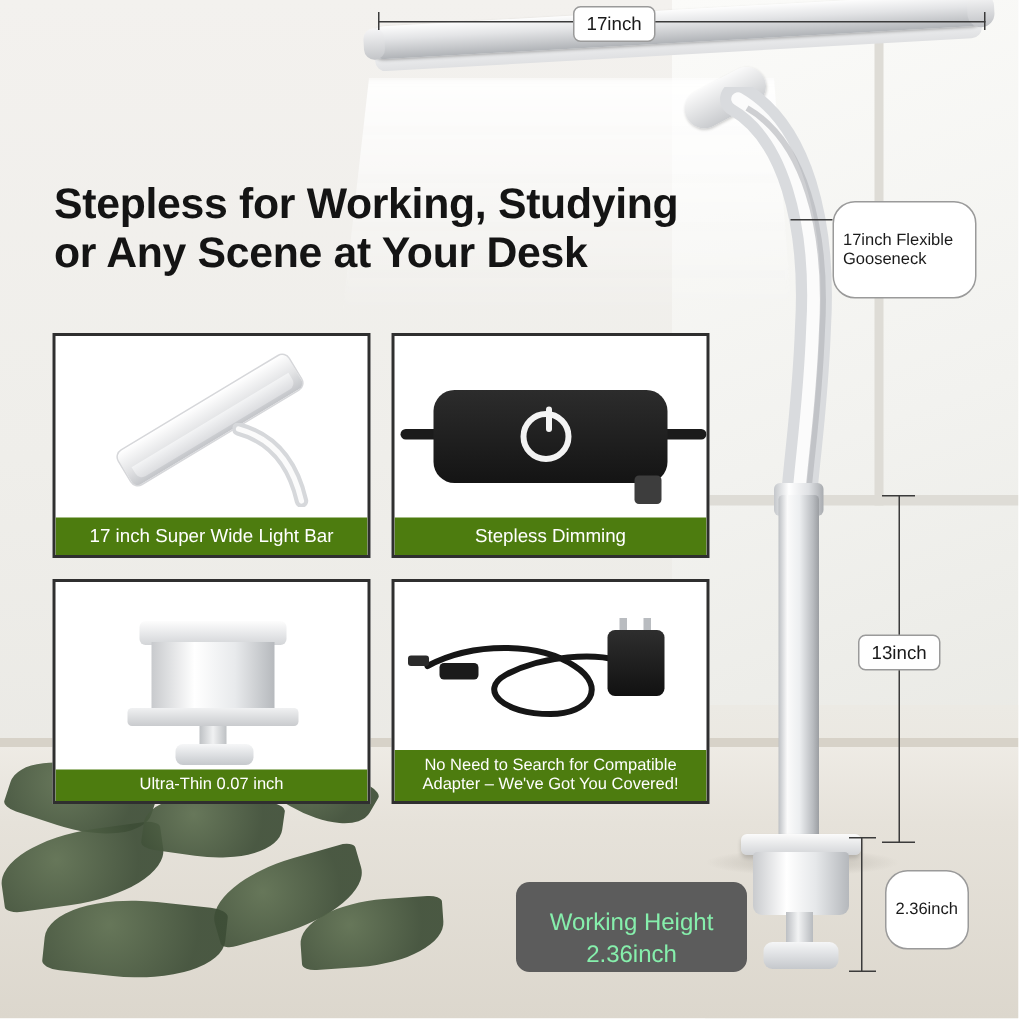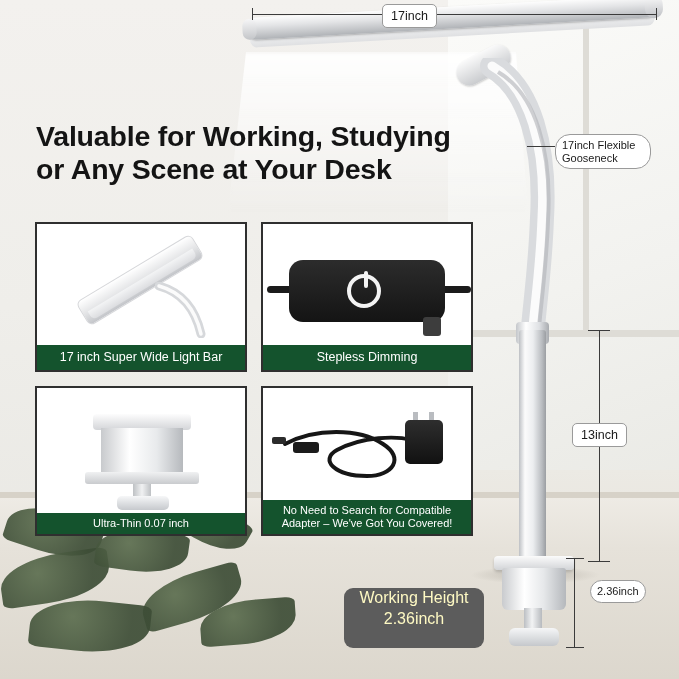--- a/index.html
+++ b/index.html
@@ -130,21 +130,21 @@
     background:radial-gradient(ellipse at center, rgba(120,115,105,.35), rgba(120,115,105,0) 70%);
   }
 
   
   .tag{
     position:absolute;
     background:#fff;border:1px solid #9a9a9a;border-radius:5px;
     color:#1a1a1a;font-size:12.5px;line-height:1.15;
     padding:4px 8px;text-align:center;white-space:nowrap;
   }
-  .tag.small{font-size:11px;padding:4px 6px;border-radius:15px;}
+  .tag.small{font-size:11px;padding:19px 6px;border-radius:15px;}
   .tag-17inch{left:382px;top:4px;}
   .tag-gooseneck{left:555px;top:134px;white-space:normal;width:82px;text-align:left;font-size:11px;}
   .tag-13inch{left:572px;top:423px;}
   .tag-236{left:590px;top:580px;}
 
   .dim-line{position:absolute;background:#3b3b3b;}
   .dim-h-17{left:252px;top:14px;width:405px;height:1px;}
   .dim-tick{position:absolute;background:#3b3b3b;width:1px;height:12px;}
   .tick-17-l{left:252px;top:8px;}
   .tick-17-r{left:656px;top:8px;}
@@ -176,21 +176,21 @@
   .grid{
     position:absolute;left:35px;top:222px;width:438px;height:327px;
     display:grid;grid-template-columns:212px 212px;grid-template-rows:150px 150px;
     gap:14px 14px;
   }
   .cell{
     position:relative;border:2px solid #2f2f2f;background:#fff;overflow:hidden;
   }
   .cell-caption{
     position:absolute;left:0;bottom:0;width:100%;
-    background:#14532d;color:#fff;text-align:center;
+    background:#4d7c0f;color:#fff;text-align:center;
     font-size:12.5px;line-height:1.2;padding:5px 2px;box-sizing:border-box;
   }
   .cell-caption.two-line{font-size:11px;padding:4px 2px;}
 
   
   .art1-bar{
     position:absolute;left:36px;top:42px;width:132px;height:26px;
     transform:rotate(-31deg);
     background:linear-gradient(180deg,#ffffff,#e2e3e5 55%,#c3c5c9);
     border-radius:6px;border:1px solid #d6d7da;
@@ -253,23 +253,23 @@
   .art4-switch{
     position:absolute;left:30px;top:54px;width:26px;height:11px;border-radius:3px;background:#1b1b1b;
   }
   .art4-tip{
     position:absolute;left:9px;top:49px;width:14px;height:7px;border-radius:2px;background:#2b2b2b;
   }
   .art4-cable svg{position:absolute;left:0;top:0;}
 
   
   .working-badge{
-    position:absolute;left:344px;top:588px;width:140px;height:60px;
-    background:#5c5c5c;color:#fef9c3;border-radius:9px;
-    display:flex;align-items:flex-start;justify-content:center;text-align:center;
+    position:absolute;left:344px;top:588px;width:154px;height:60px;
+    background:#5c5c5c;color:#86efac;border-radius:9px;
+    display:flex;align-items:flex-end;justify-content:center;text-align:center;
     font-size:16px;line-height:1.3;
   }
 </style>
 </head>
 <body>
 
 <div id="stage">
 
   <div class="bg-wall"></div>
   <div class="bg-window"></div>
@@ -330,21 +330,21 @@
   <div class="dim-line tick-236-b"></div>
 
   <div class="leader-goose"></div>
 
   <div class="tag tag-17inch">17inch</div>
   <div class="tag tag-gooseneck small">17inch Flexible Gooseneck</div>
   <div class="tag tag-13inch">13inch</div>
   <div class="tag tag-236 small">2.36inch</div>
 
   <div class="headline">
-    <div>Valuable for Working, Studying</div>
+    <div>Stepless for Working, Studying</div>
     <div>or Any Scene at Your Desk</div>
   </div>
 
   <div class="grid">
 
     <div class="cell">
       <div class="art1-bar">
         <div class="art1-bar-face"></div>
       </div>
       <div class="art1-neck">

